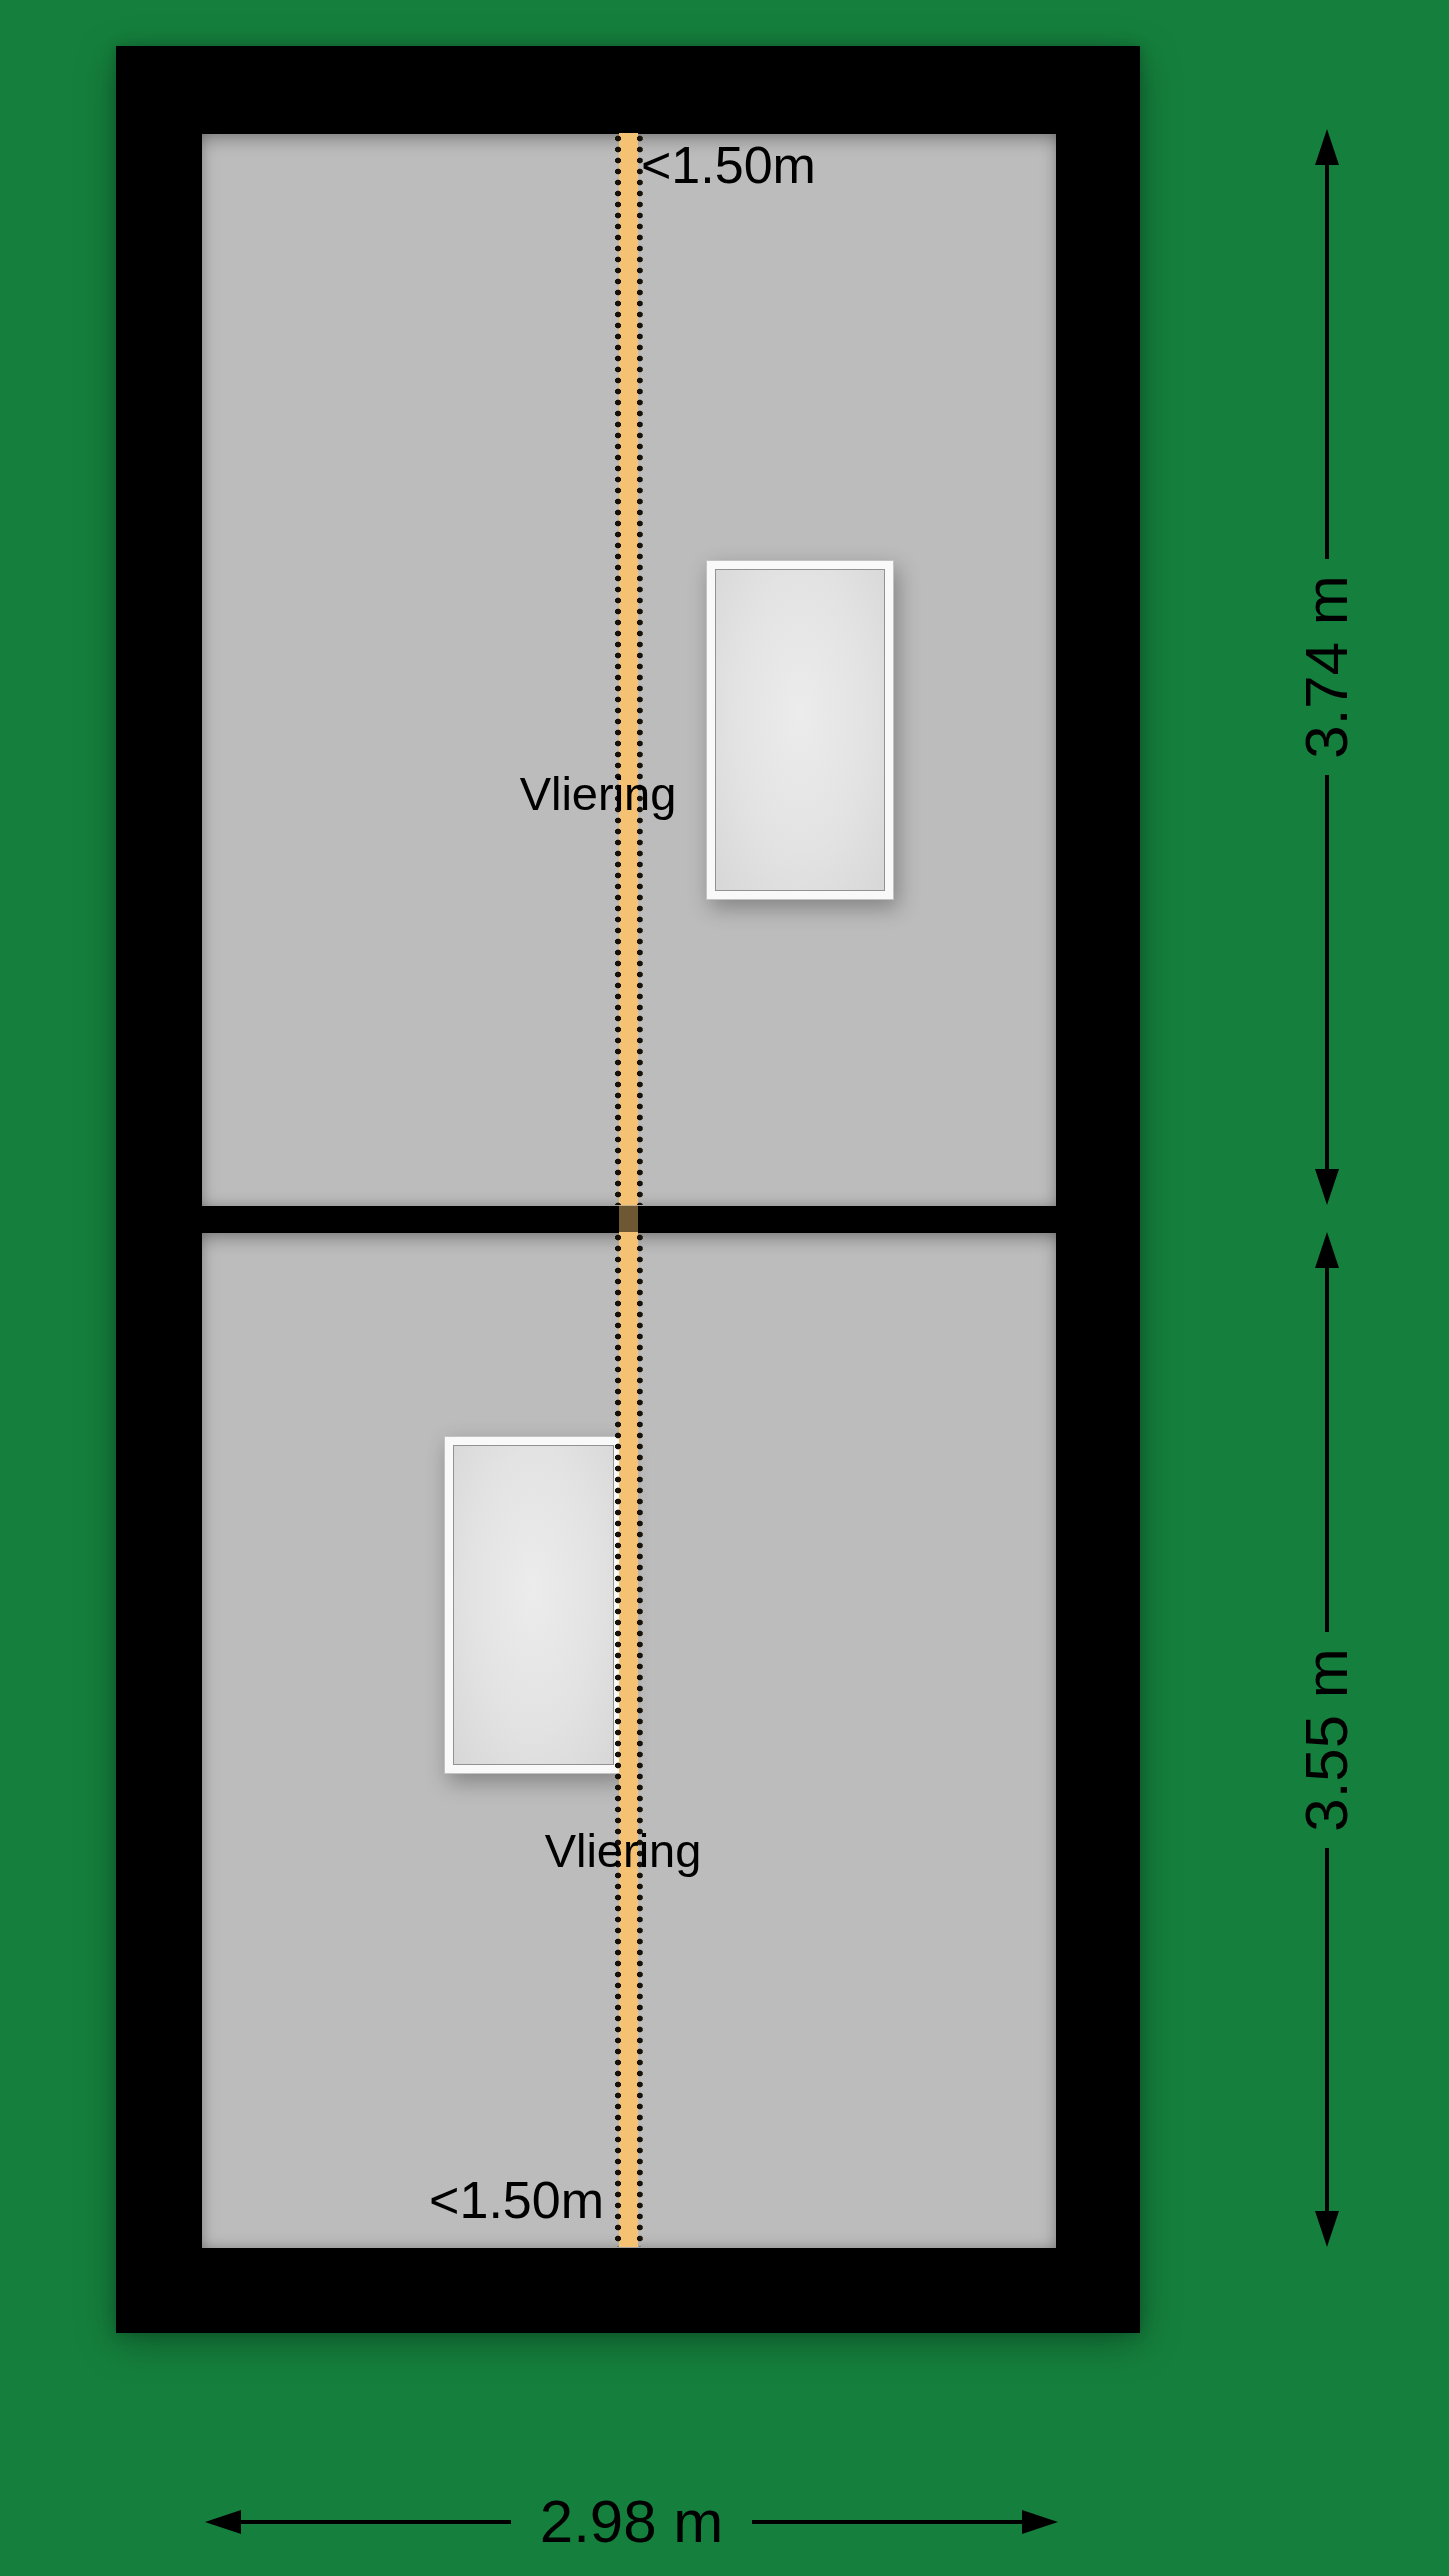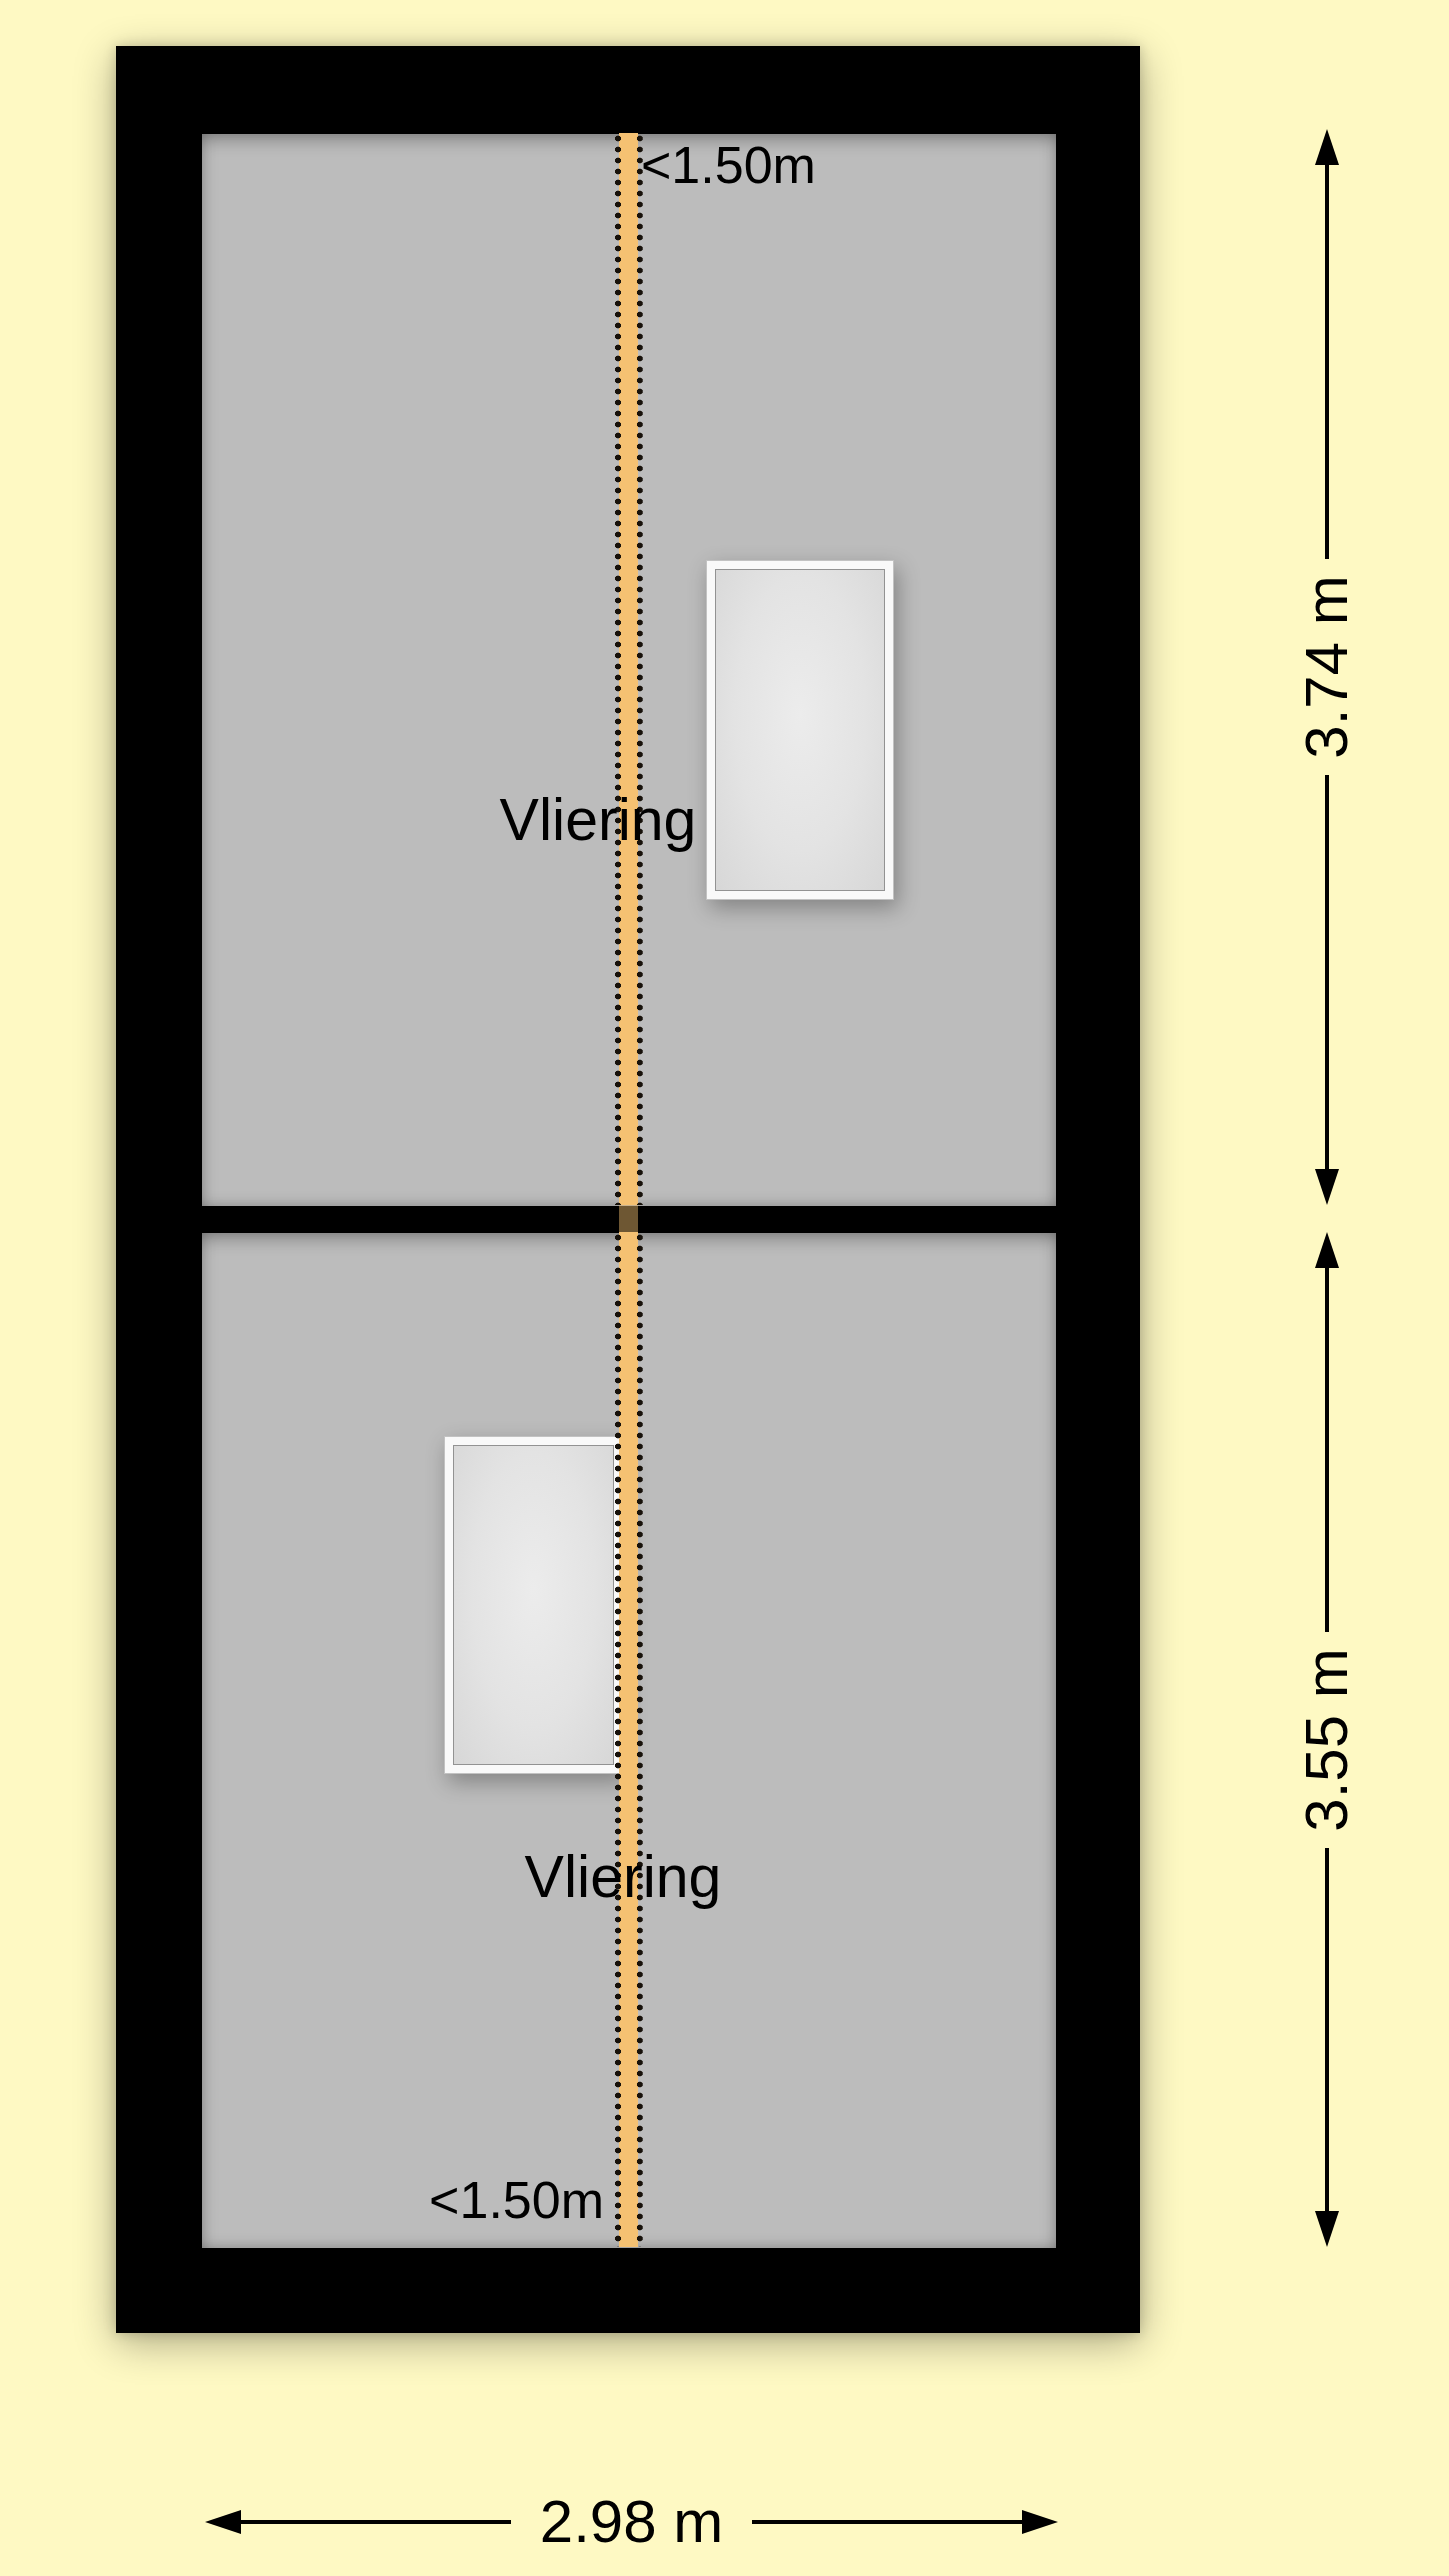--- a/index.html
+++ b/index.html
@@ -1,17 +1,17 @@
 <!DOCTYPE html>
 <html style="font-size:13.7px"><head>
 <meta charset="utf-8">
 <style>
   html,body{margin:0;padding:0;background:#ffffff;}
   #page{
-    position:relative;width:1449px;height:2576px;background:#fef9c3;overflow:hidden;
+    position:relative;width:1449px;height:2576px;background:#15803d;overflow:hidden;
     font-family:"Liberation Sans","DejaVu Sans",sans-serif;color:#000;
   }
   
   .plan{
     position:absolute;left:116px;top:46px;width:1024px;height:2287px;
     background:#000;
     box-shadow:0 10.3px 39px rgba(0,0,0,.32), 0 0 12px rgba(0,0,0,.18);
   }
   .room{
     position:absolute;left:86px;width:854px;
@@ -50,21 +50,21 @@
   .headroom-seg.dotted::after{right:-5.2px;}
   .seg-top{top:133px;height:1072px;}
   .seg-wall{top:1205px;height:27.5px;opacity:.45;}
   .seg-bottom{top:1232px;height:1015px;}
 
   
   .lbl{position:absolute;white-space:nowrap;line-height:1;}
   .headroom-lbl{font-size:52px;}
   .headroom-lbl-top{left:641px;top:165px;transform:translateY(-50%);}
   .headroom-lbl-bottom{right:845px;top:2200px;transform:translateY(-50%);}
-  .room-lbl{font-size:59px;transform:translate(-50%,-50%);margin-top:27px;}
+  .room-lbl{font-size:47px;transform:translate(-50%,-50%);}
   .room-lbl-upper{left:598px;top:793px;}
   .room-lbl-lower{left:623px;top:1850px;}
 
   
   .vdim{
     position:absolute;width:24px;display:flex;flex-direction:column;align-items:center;
   }
   .vdim-upper{left:1315px;top:129px;height:1076px;}
   .vdim-lower{left:1315px;top:1232px;height:1015px;}
   .vdim .dline{width:3.4px;background:#000;flex:1;}

